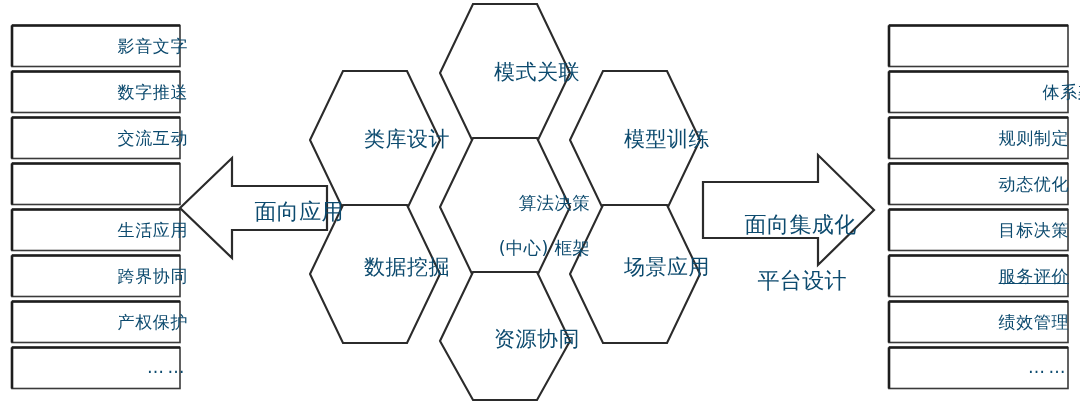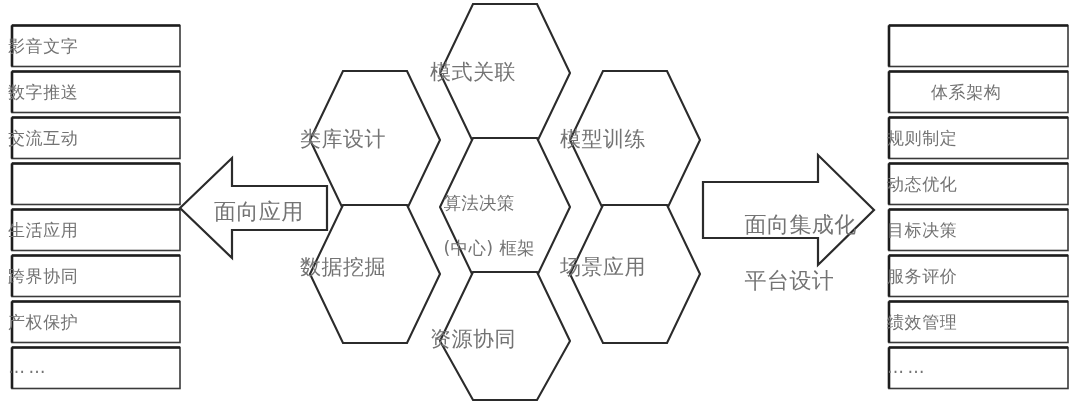--- a/index.html
+++ b/index.html
@@ -43,22 +43,22 @@
     stroke-width: 1.6;
   }
   .box-shadow-line {
     stroke: #1d1d1d;
     stroke-width: 2.6;
     fill: none;
     stroke-linecap: butt;
   }
   .txt {
     position: absolute;
-    color: #737373;
-    text-align: left;
+    color: #0c4a6e;
+    text-align: right;
     line-height: 1.28;
     white-space: pre;
     pointer-events: none;
     font-family: "DejaVu Sans", "Liberation Sans", sans-serif;
   }
   .box-label {
     font-size: 17px;
     letter-spacing: 0.6px;
     width: 180px;
   }
@@ -188,21 +188,21 @@
   <div class="txt box-label" style="left:8px; top:128px;">交流互动</div>
   <div class="txt box-label" style="left:8px; top:220px;">生活应用</div>
   <div class="txt box-label" style="left:8px; top:266px;">跨界协同</div>
   <div class="txt box-label" style="left:8px; top:312px;">产权保护</div>
   <div class="txt box-label dots" style="left:8px; top:357px;">……</div>
 
   <div class="txt box-label right" style="left:887px; top:82px;padding-left:44px;">体系架构</div>
   <div class="txt box-label right" style="left:887px; top:128px;">规则制定</div>
   <div class="txt box-label right" style="left:887px; top:174px;">动态优化</div>
   <div class="txt box-label right" style="left:887px; top:220px;">目标决策</div>
-  <div class="txt box-label right" style="left:887px; top:266px;">服务评价</div>
+  <div class="txt box-label right" style="left:887px; top:266px;text-decoration:underline;">服务评价</div>
   <div class="txt box-label right" style="left:887px; top:312px;">绩效管理</div>
   <div class="txt box-label right dots" style="left:887px; top:357px;">……</div>
 
   <div class="txt arrow-label" style="left:214px; top:198px;">面向应用</div>
 
   <div class="txt arrow-label right" style="left:715px; top:183px;">
     <span>面向集成化</span><br>
     <span>平台设计</span>
   </div>
 

